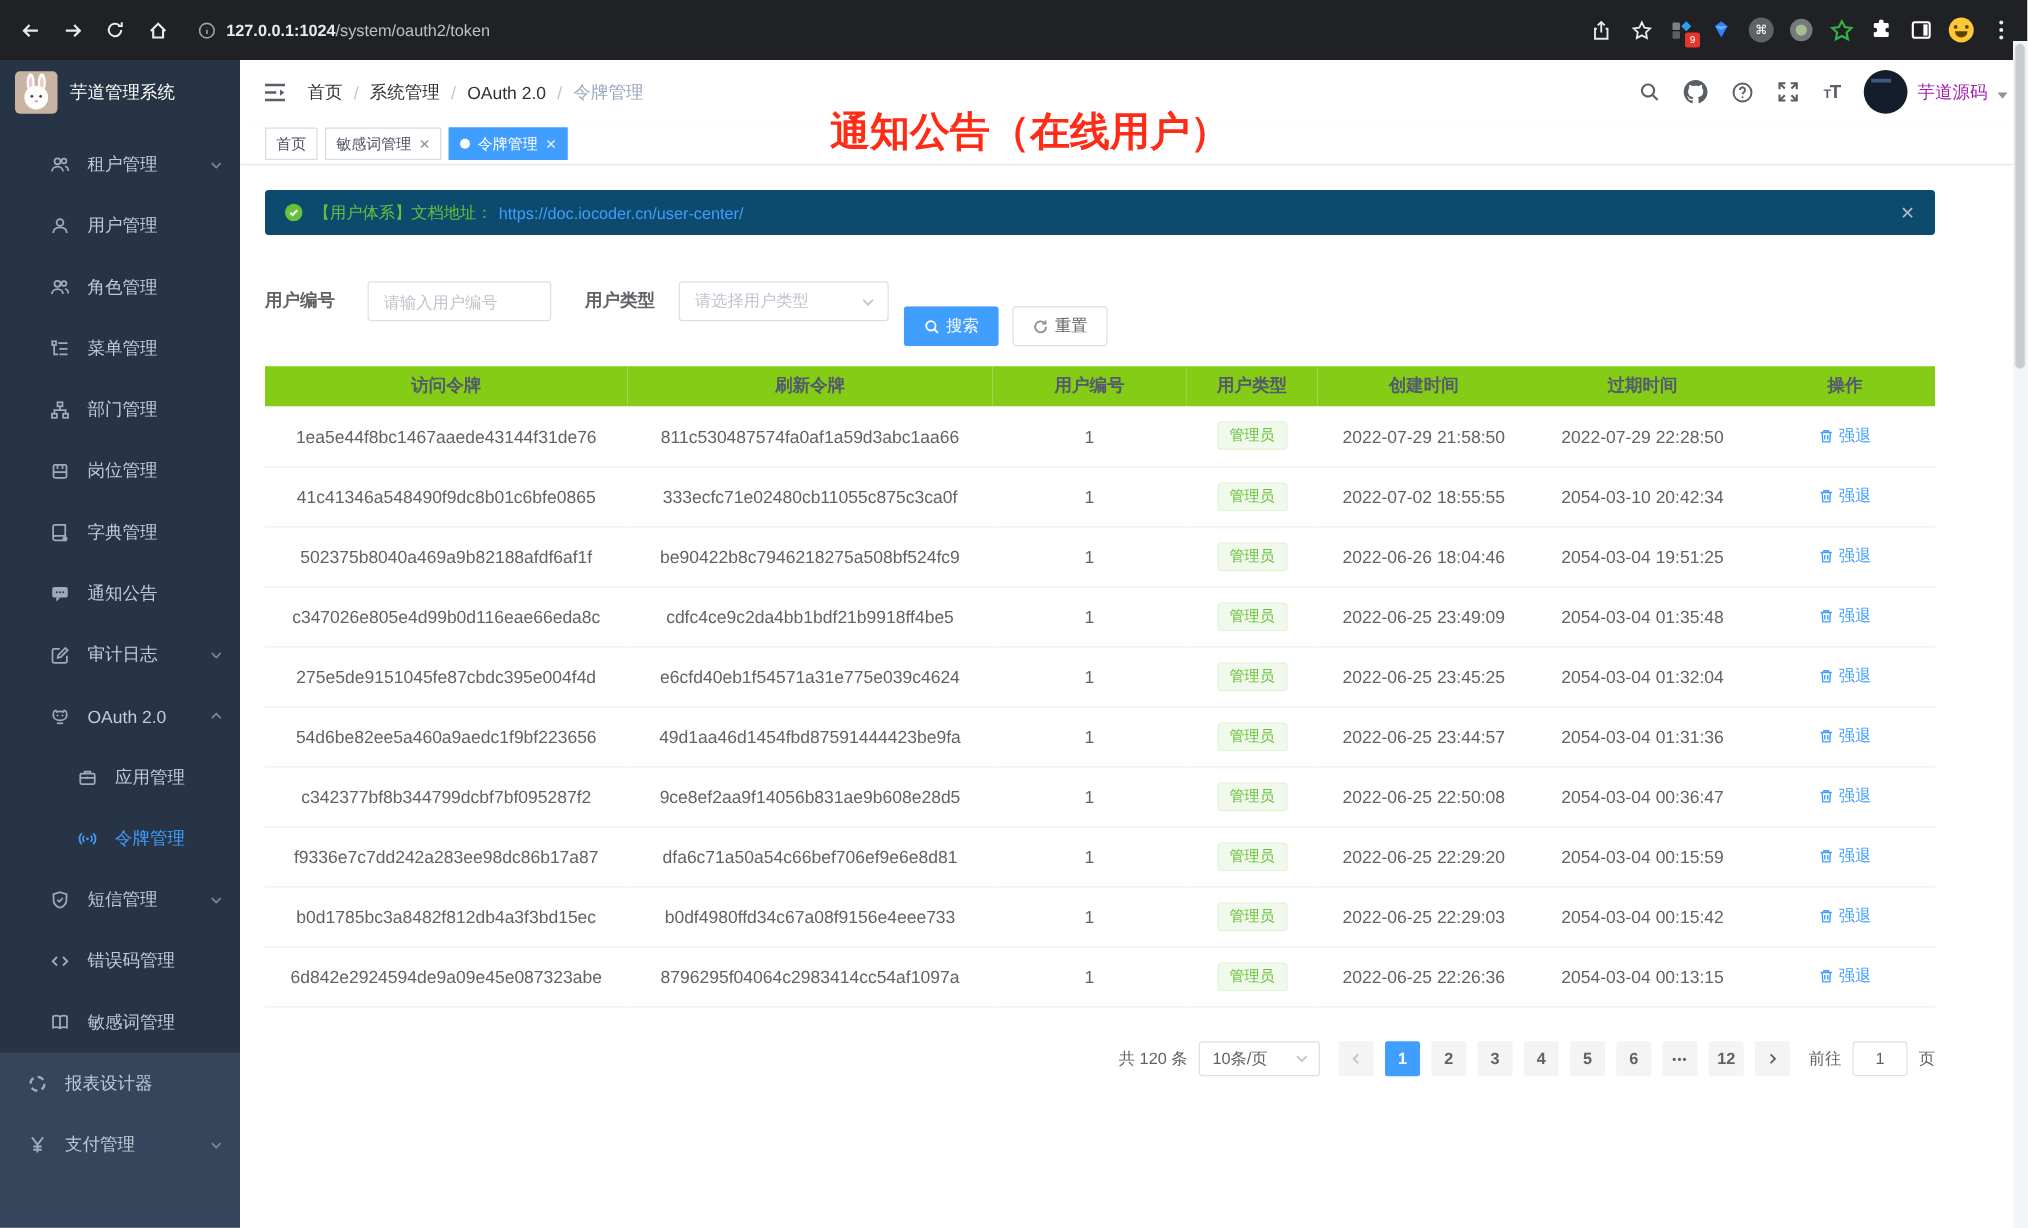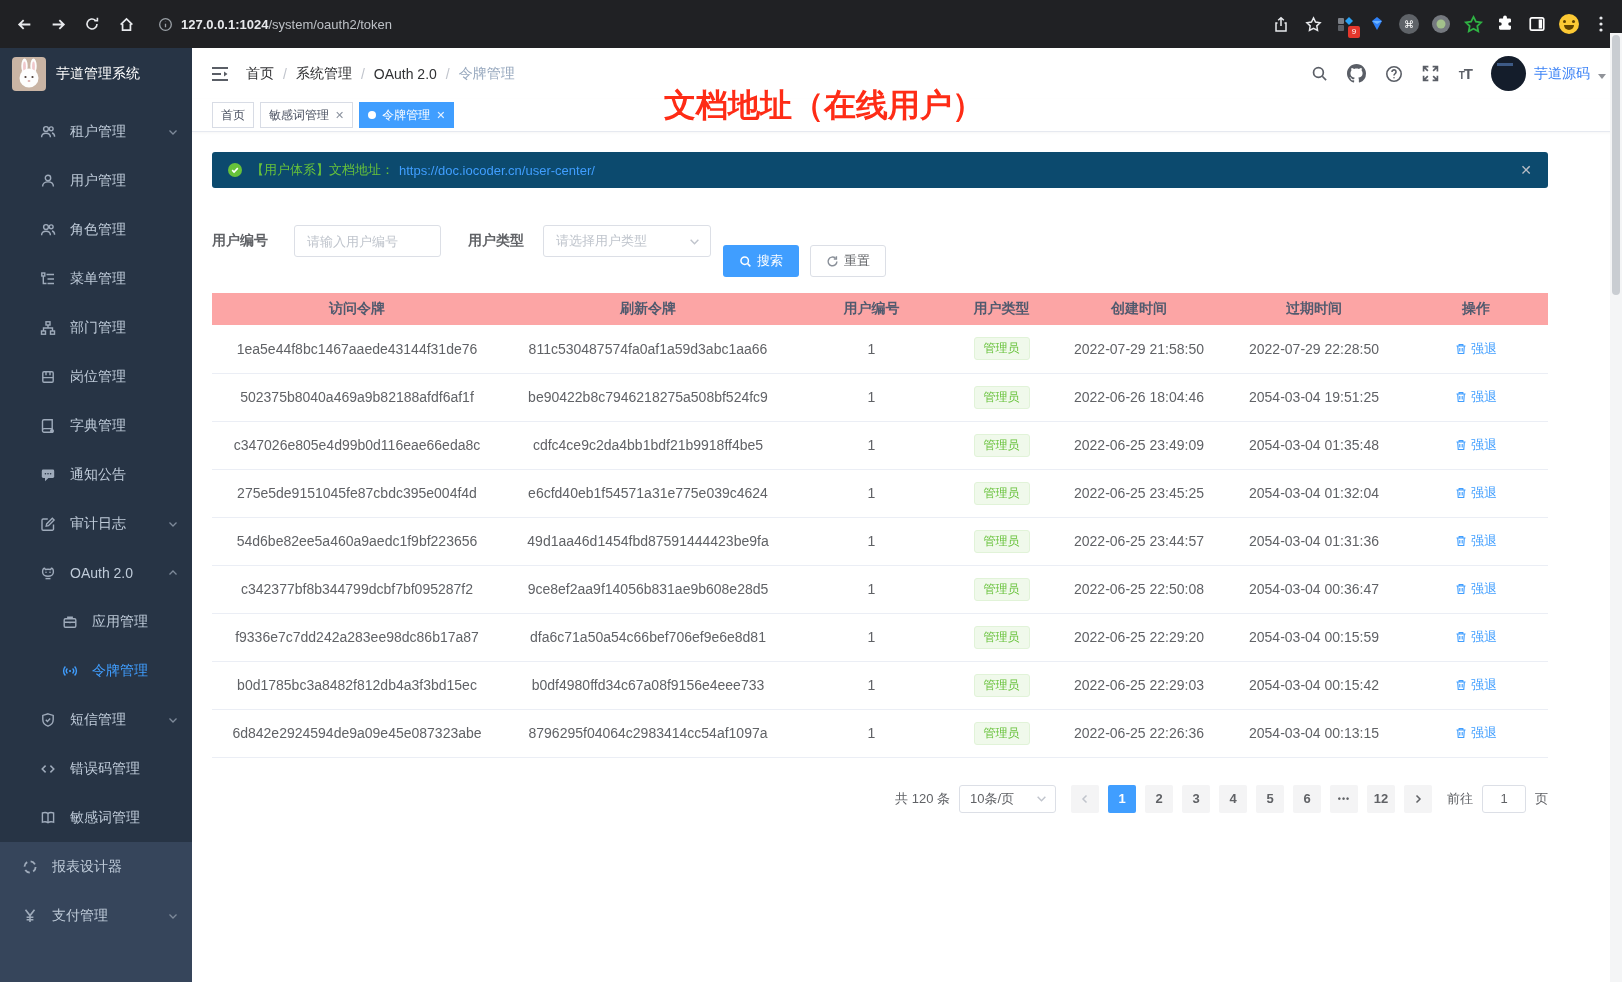--- a/index.html
+++ b/index.html
@@ -56,21 +56,21 @@
   .crumb { color:#303133; cursor:pointer; }
   .crumb.last { color:#97a8be; cursor:default; }
   .crumb-sep { color:#c0c4cc; padding:0 9px; }
   .header-right { margin-left:auto; display:flex; align-items:center; gap:19px; color:#5a5e66; }
   .hicon { width:18px; height:18px; cursor:pointer; display:flex; align-items:center; justify-content:center; }
   .font-icon { font-size:15px; font-weight:700; color:#5a5e66; cursor:pointer; letter-spacing:-1px; }
   .font-icon small { font-size:10px; font-weight:700; }
   .avatar-wrap { display:flex; align-items:center; gap:8px; cursor:pointer; }
   .avatar { width:35px; height:35px; border-radius:50%; background:#141d2b; position:relative; overflow:hidden; }
   .avatar::after { content:""; position:absolute; left:6px; top:7px; width:16px; height:3px; background:#3d5a86; }
-  .user-name { font-size:14px; color:#3b82f6; }
+  .user-name { font-size:14px; color:#a21caf; }
   .caret-down { width:0; height:0; border-left:4px solid transparent; border-right:4px solid transparent;
     border-top:5px solid #909399; margin-top:6px; }
 
   .tags-bar { height:33px; display:flex; align-items:center; padding:0 20px;
     border-bottom:1px solid #e6e9f0; box-shadow:0 1px 3px rgba(0,0,0,.04); }
   .tag-item { display:inline-flex; align-items:center; height:26px; padding:0 8px; margin-right:6px;
     border:1px solid #d8dce5; background:#fff; color:#495060; font-size:12px; cursor:pointer; }
   .tag-item .tclose { margin-left:6px; font-size:11px; color:#8c939f; }
   .tag-item.active { background:#409eff; border-color:#409eff; color:#fff; }
   .tag-item.active .tdot { width:8px; height:8px; border-radius:50%; background:#fff; margin-right:6px; }
@@ -94,21 +94,21 @@
   .f-label2 { margin-left:27px; }
   .f-select { width:168px; height:32px; border:1px solid #dcdfe6; border-radius:3px; margin-left:19px;
     display:flex; align-items:center; padding:0 10px 0 12px; cursor:pointer; }
   .f-select .ph { font-size:13px; color:#bfc4cc; flex:1; }
   .btn { height:32px; border-radius:3px; display:inline-flex; align-items:center; gap:5px;
     font-size:13px; padding:0 15px; cursor:pointer; border:1px solid transparent;margin-top:40px; }
   .btn-primary { background:#409eff; color:#fff; margin-left:12px; }
   .btn-plain { background:#fff; color:#606266; border-color:#dcdfe6; margin-left:11px; }
 
   .table { margin-top:16px; width:1336px; border-collapse:collapse; table-layout:fixed; }
-  .table th { height:32px; background:#fca5a5; color:#515a6e; font-size:14px; font-weight:700;
+  .table th { height:32px; background:#84cc16; color:#515a6e; font-size:14px; font-weight:700;
     }
   .table td { height:48px; text-align:center; font-size:14px; color:#606266;
     border-bottom:1px solid #ebeef5; }
   .tag-admin { display:inline-block; padding:2px 9px; font-size:12px; color:#67c23a;
     background:#f0f9eb; border:1px solid #e1f3d8; border-radius:3px; }
   .act-link { display:inline-flex; align-items:center; gap:4px; color:#409eff; font-size:13px;
     cursor:pointer; }
 
   .pagination { margin-top:27px; width:1336px; display:flex; align-items:center;
     justify-content:flex-end; gap:9px; font-size:13px; color:#606266; }
@@ -386,21 +386,21 @@
           <svg class="chev" width="10" height="10" viewBox="0 0 10 10" fill="none" stroke="currentColor" stroke-width="1.3">
               <path d="M1.5 3.5L5 7l3.5-3.5"></path>
             </svg>
         </div>
       </div>
       <div class="menu-fill"></div>
     </nav>
   </aside>
 
   <div class="main">
-    <div class="red-annotation">文档地址（在线用户）</div>
+    <div class="red-annotation">通知公告（在线用户）</div>
 
     <header class="app-header">
       <svg class="hamburger" viewBox="0 0 20 20" fill="none" stroke="currentColor" stroke-width="2">
           <path d="M2 4h16M2 10h9M2 16h16"></path>
           <path d="M14 7.5L17.5 10 14 12.5z" fill="currentColor" stroke="none"></path>
         </svg>
       <nav class="breadcrumb">
         <span class="crumb">首页</span>
         <span class="crumb-sep">/</span>
         <span class="crumb">系统管理</span>
@@ -526,20 +526,34 @@
             <td>2022-07-29 21:58:50</td>
             <td>2022-07-29 22:28:50</td>
             <td><span class="act-link">
                   <svg width="12" height="12" viewBox="0 0 16 16" fill="none" stroke="#409eff" stroke-width="1.5">
                     <path d="M2 4h12M5.5 4V2.2h5V4M3.6 4l.7 10h7.4l.7-10M6.4 6.6v4.8M9.6 6.6v4.8"></path>
                   </svg>
                   <span>强退</span>
                 </span></td>
           </tr>
           <tr>
+            <td>41c41346a548490f9dc8b01c6bfe0865</td>
+            <td>333ecfc71e02480cb11055c875c3ca0f</td>
+            <td>1</td>
+            <td><span class="tag-admin">管理员</span></td>
+            <td>2022-07-02 18:55:55</td>
+            <td>2054-03-10 20:42:34</td>
+            <td><span class="act-link">
+                  <svg width="12" height="12" viewBox="0 0 16 16" fill="none" stroke="#409eff" stroke-width="1.5">
+                    <path d="M2 4h12M5.5 4V2.2h5V4M3.6 4l.7 10h7.4l.7-10M6.4 6.6v4.8M9.6 6.6v4.8"></path>
+                  </svg>
+                  <span>强退</span>
+                </span></td>
+          </tr>
+          <tr>
             <td>502375b8040a469a9b82188afdf6af1f</td>
             <td>be90422b8c7946218275a508bf524fc9</td>
             <td>1</td>
             <td><span class="tag-admin">管理员</span></td>
             <td>2022-06-26 18:04:46</td>
             <td>2054-03-04 19:51:25</td>
             <td><span class="act-link">
                   <svg width="12" height="12" viewBox="0 0 16 16" fill="none" stroke="#409eff" stroke-width="1.5">
                     <path d="M2 4h12M5.5 4V2.2h5V4M3.6 4l.7 10h7.4l.7-10M6.4 6.6v4.8M9.6 6.6v4.8"></path>
                   </svg>

